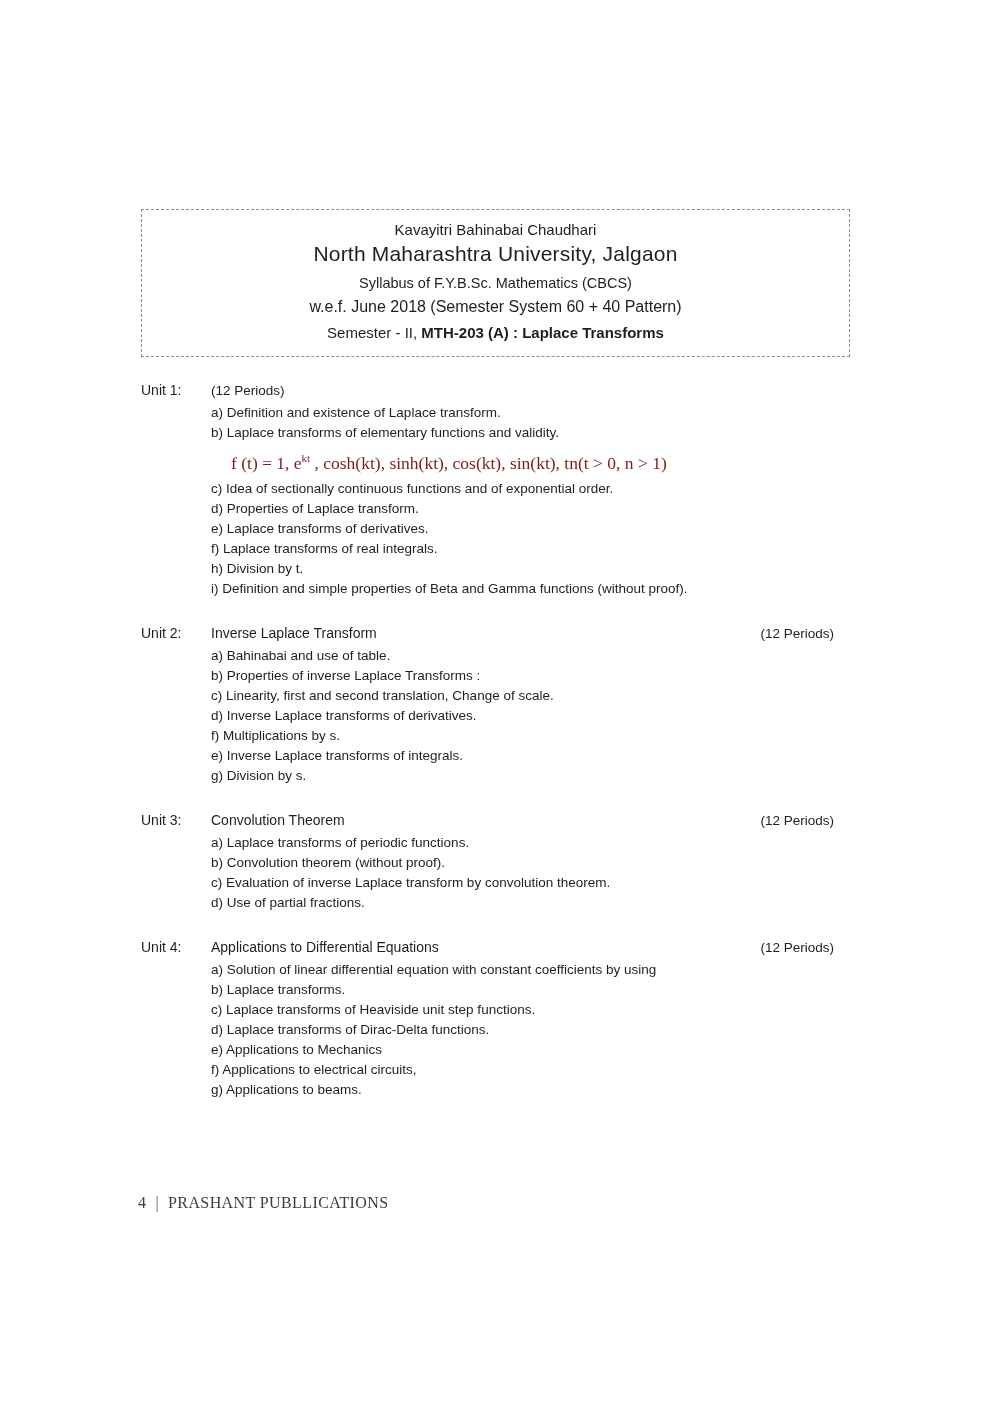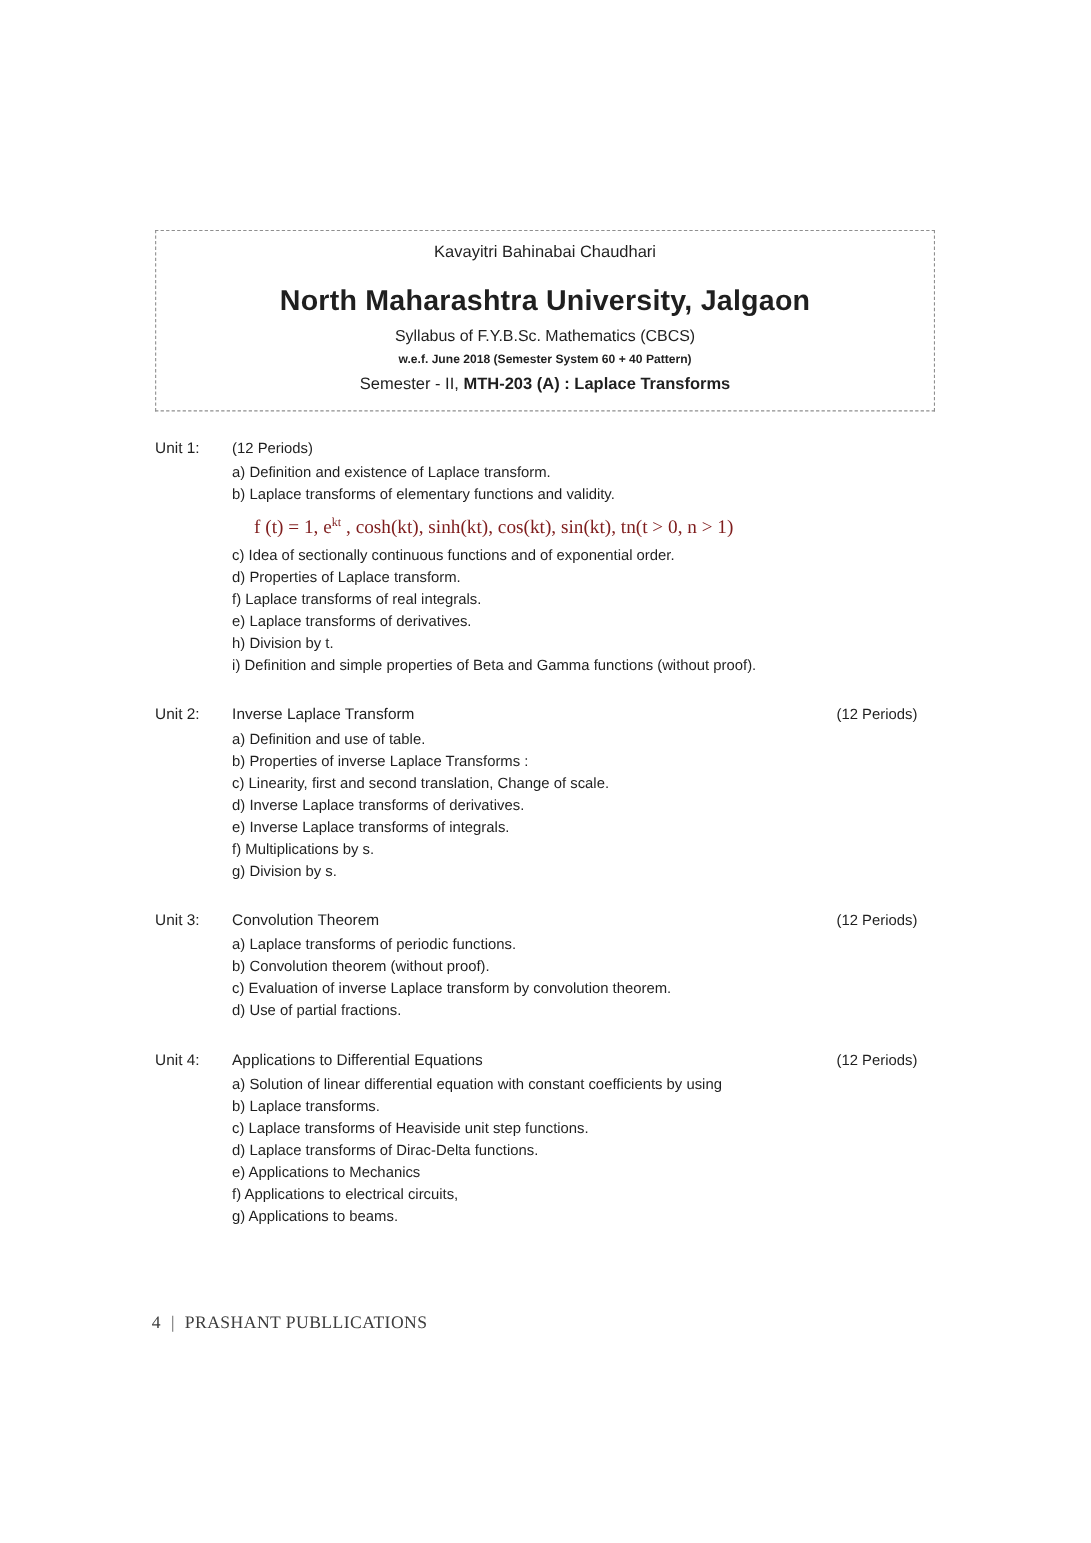--- a/index.html
+++ b/index.html
@@ -18,23 +18,23 @@
     left: 141px;
     top: 209px;
     width: 709px;
   }
   .header-box {
     border: 1px dashed #8f8f8f;
     text-align: center;
     padding: 11px 10px 15px 10px;
   }
   .h1 { font-size: 15px; }
-  .h2 { font-size: 26px; font-weight: 700; margin-top: 20px; letter-spacing: 0.2px; }
+  .h2 { font-size: 21px; font-weight: 400; margin-top: 4px; letter-spacing: 0.2px; }
   .h3 { font-size: 14.5px; margin-top: 9px; }
-  .h4 { font-size: 11px; margin-top: 7px; font-weight: bold; }
+  .h4 { font-size: 16px; margin-top: 7px; }
   .h5 { font-size: 15px; margin-top: 8px; }
   .h5 .bold { font-weight: 700; }
 
   .unit { margin-top: 26px; }
   .unit.first { margin-top: 25px; }
   .unit-head { display: flex; align-items: baseline; font-size: 14px; }
   .unit-label { flex: 0 0 70px; }
   .unit-title { flex: 1 1 auto; }
   .unit-periods { flex: 0 0 auto; font-size: 13.5px; padding-right: 16px; }
   .unit-items {
@@ -80,40 +80,40 @@
       <div class="unit-head">
         <span class="unit-label">Unit 1:</span>
         <span class="unit-periods">(12 Periods)</span>
       </div>
       <div class="unit-items">
         <div class="item">a) Definition and existence of Laplace transform.</div>
         <div class="item">b) Laplace transforms of elementary functions and validity.</div>
         <div class="formula"><span>f (t) = 1, e</span><sup>kt</sup><span> , cosh(kt), sinh(kt), cos(kt), sin(kt), tn(t &gt; 0, n &gt; 1)</span></div>
         <div class="item">c) Idea of sectionally continuous functions and of exponential order.</div>
         <div class="item">d) Properties of Laplace transform.</div>
+        <div class="item">e) Laplace transforms of derivatives.</div>
         <div class="item">f) Laplace transforms of real integrals.</div>
-        <div class="item">e) Laplace transforms of derivatives.</div>
         <div class="item">h) Division by t.</div>
         <div class="item">i) Definition and simple properties of Beta and Gamma functions (without proof).</div>
       </div>
     </section>
 
     <section class="unit">
       <div class="unit-head">
         <span class="unit-label">Unit 2:</span>
         <span class="unit-title">Inverse Laplace Transform</span>
         <span class="unit-periods">(12 Periods)</span>
       </div>
       <div class="unit-items">
-        <div class="item">a) Definition and use of table.</div>
+        <div class="item">a) Bahinabai and use of table.</div>
         <div class="item">b) Properties of inverse Laplace Transforms :</div>
         <div class="item">c) Linearity, first and second translation, Change of scale.</div>
         <div class="item">d) Inverse Laplace transforms of derivatives.</div>
+        <div class="item">f) Multiplications by s.</div>
         <div class="item">e) Inverse Laplace transforms of integrals.</div>
-        <div class="item">f) Multiplications by s.</div>
         <div class="item">g) Division by s.</div>
       </div>
     </section>
 
     <section class="unit">
       <div class="unit-head">
         <span class="unit-label">Unit 3:</span>
         <span class="unit-title">Convolution Theorem</span>
         <span class="unit-periods">(12 Periods)</span>
       </div>

